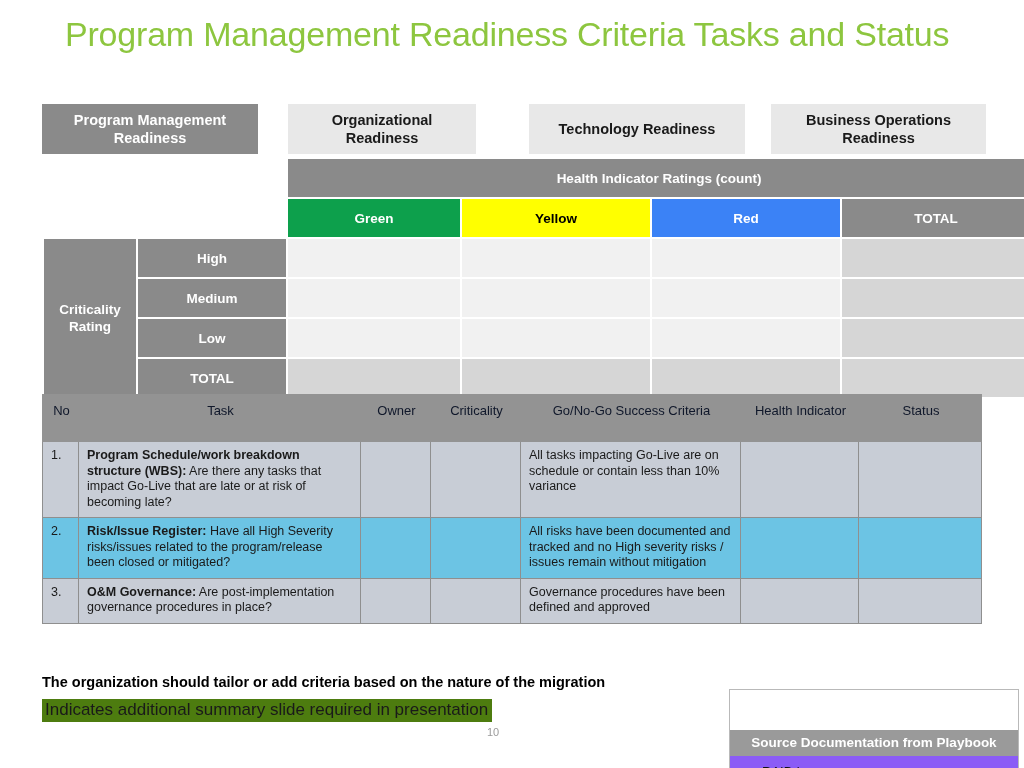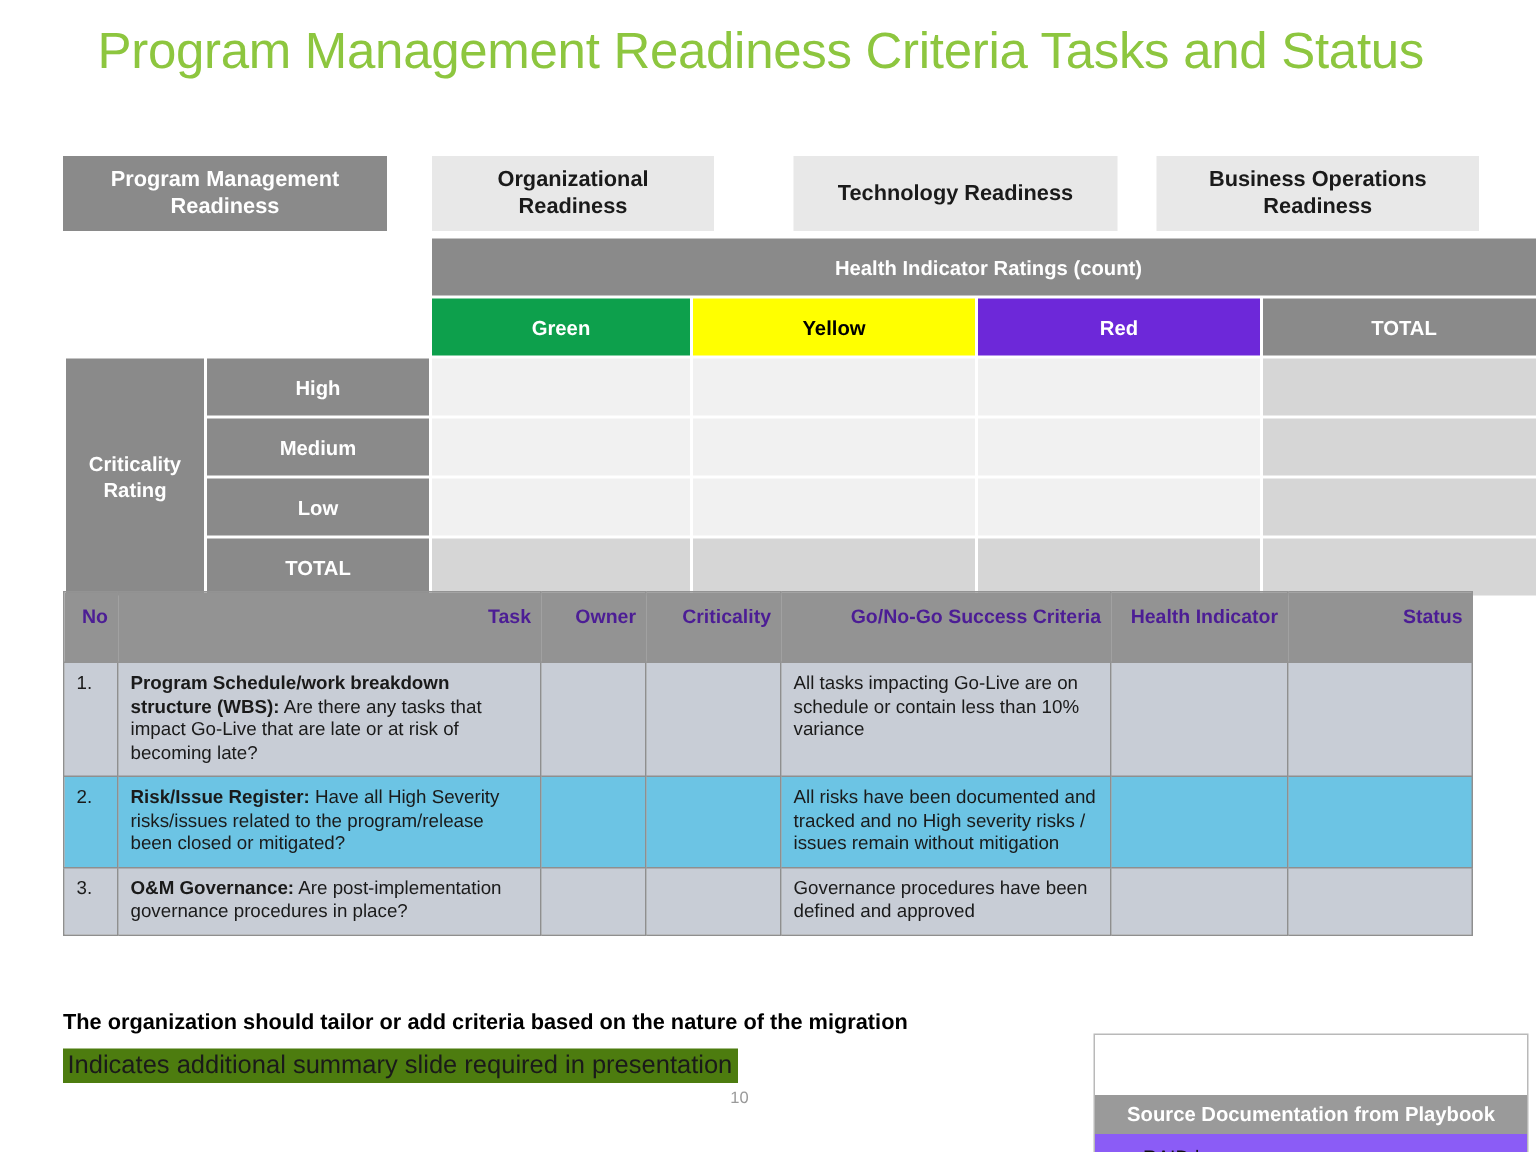--- a/index.html
+++ b/index.html
@@ -88,43 +88,43 @@
   }
   .m-blank { background: #ffffff; }
   .m-hdrbar {
     background: #8A8A8A;
     color: #ffffff;
     height: 26px;
     font-size: 14px;
   }
   .m-green  { background: #0DA04C; color: #ffffff; height: 30px; }
   .m-yellow { background: #FFFF00; color: #000000; height: 30px; }
-  .m-red    { background: #6d28d9; color: #ffffff; height: 30px; }
+  .m-red    { background: #3b82f6; color: #ffffff; height: 30px; }
   .m-total-h{ background: #8A8A8A; color: #ffffff; height: 30px; }
   .m-rowlbl { background: #8A8A8A; color: #ffffff; }
   .m-critlbl{ background: #8A8A8A; color: #ffffff; font-size: 13.5px; line-height: 17px; }
   .m-cell   { background: #F1F1F1; }
   .m-cell-tot { background: #D6D6D6; }
   .m-cell-sum { background: #D6D6D6; }
 
   
   .tasktable {
     position: absolute;
     left: 42px;
     top: 394px;
     width: 939px;
     border-collapse: collapse;
     table-layout: fixed;
   }
   .tasktable th {
     background: #939393;
-    color: #4c1d95;
+    color: #0f172a;
     font-size: 13px;
-    font-weight: bold;
-    text-align: right;
+    font-weight: normal;
+    text-align: center;
     vertical-align: top;
     padding: 8px 6px 8px 8px;
     border: 1px solid #939393;
     height: 30px;
   }
   .tasktable td {
     border: 1px solid #8f8f8f;
     font-size: 12.5px;
     line-height: 15.5px;
     vertical-align: top;

